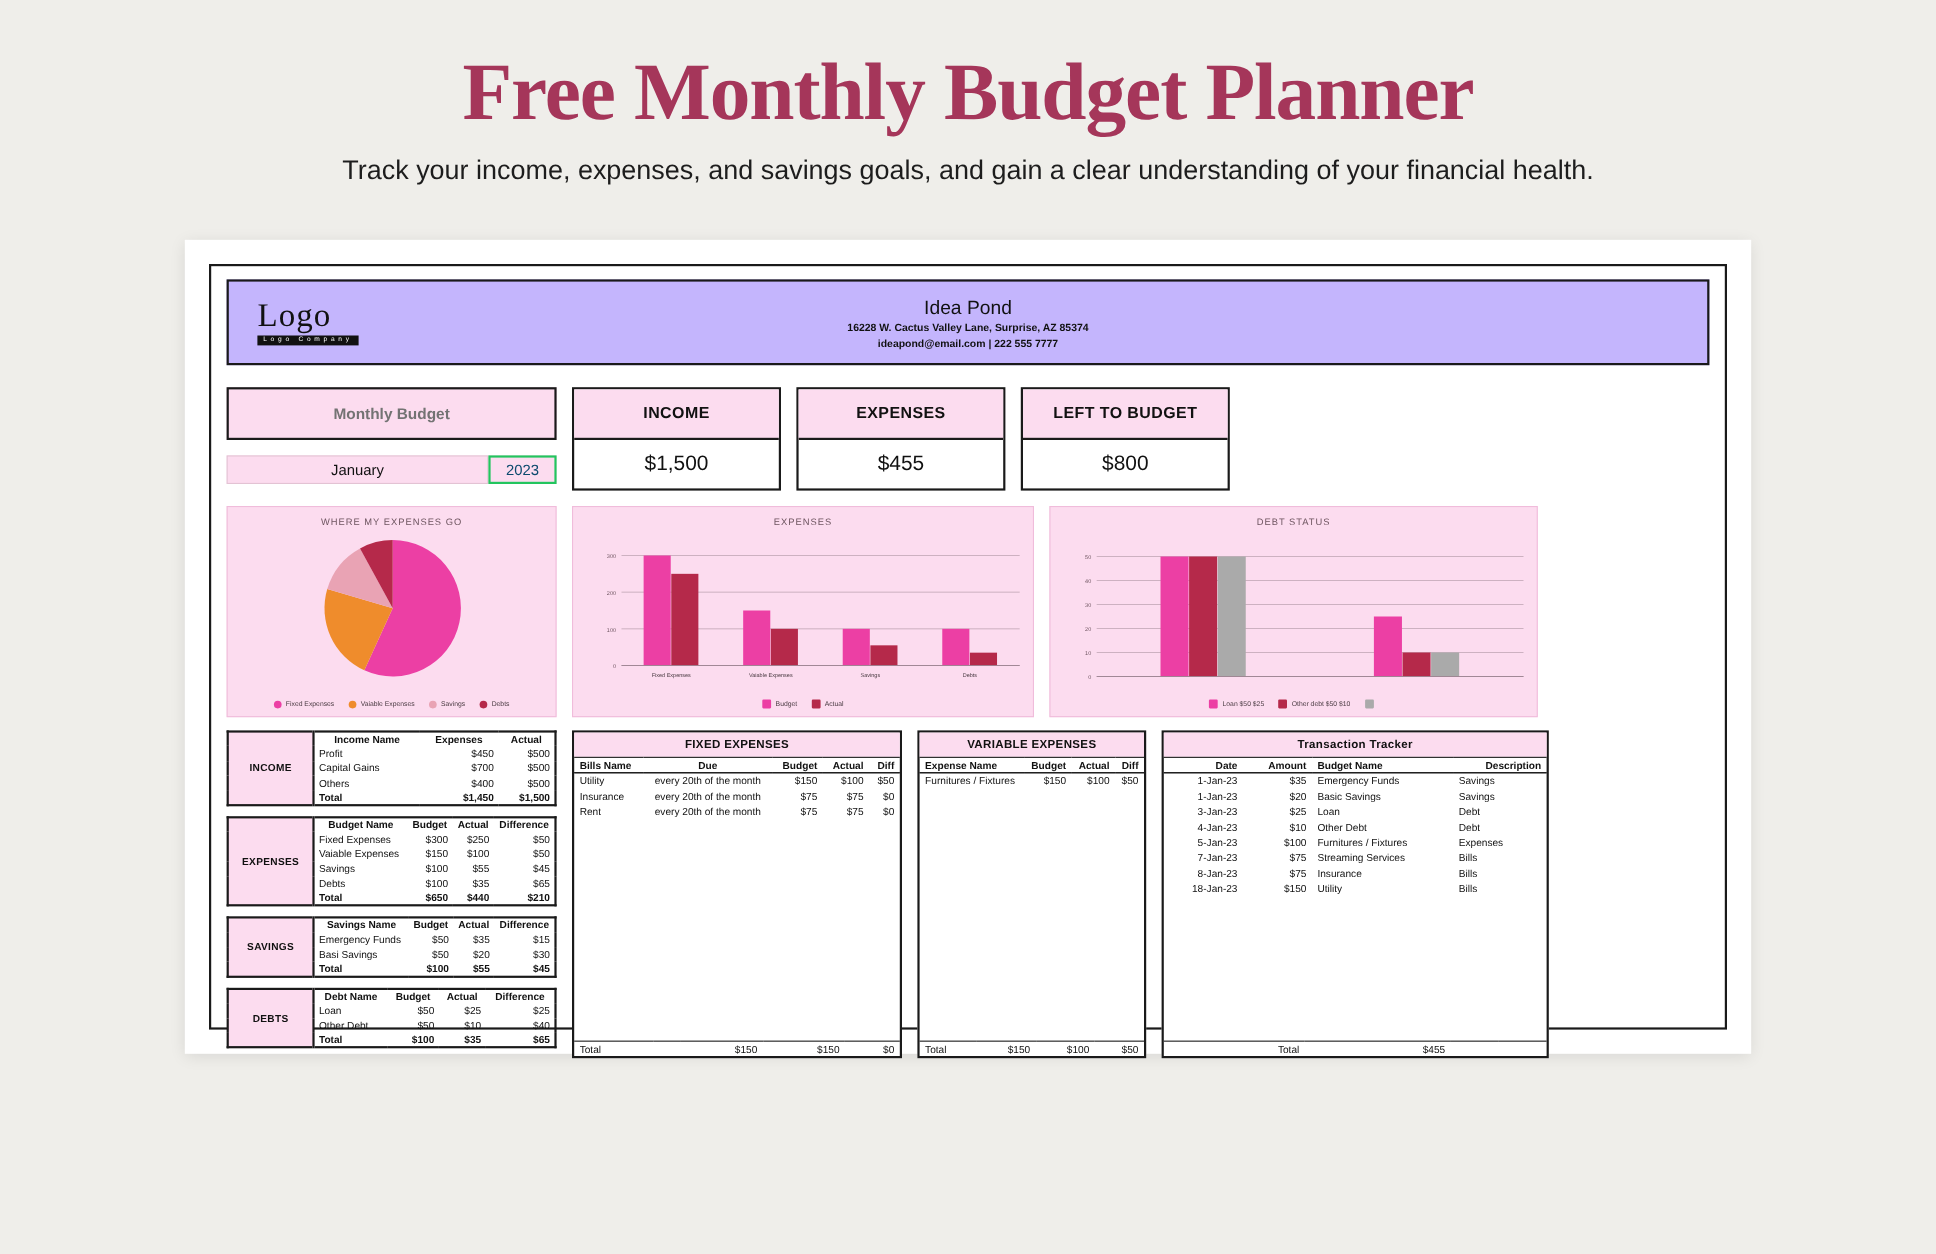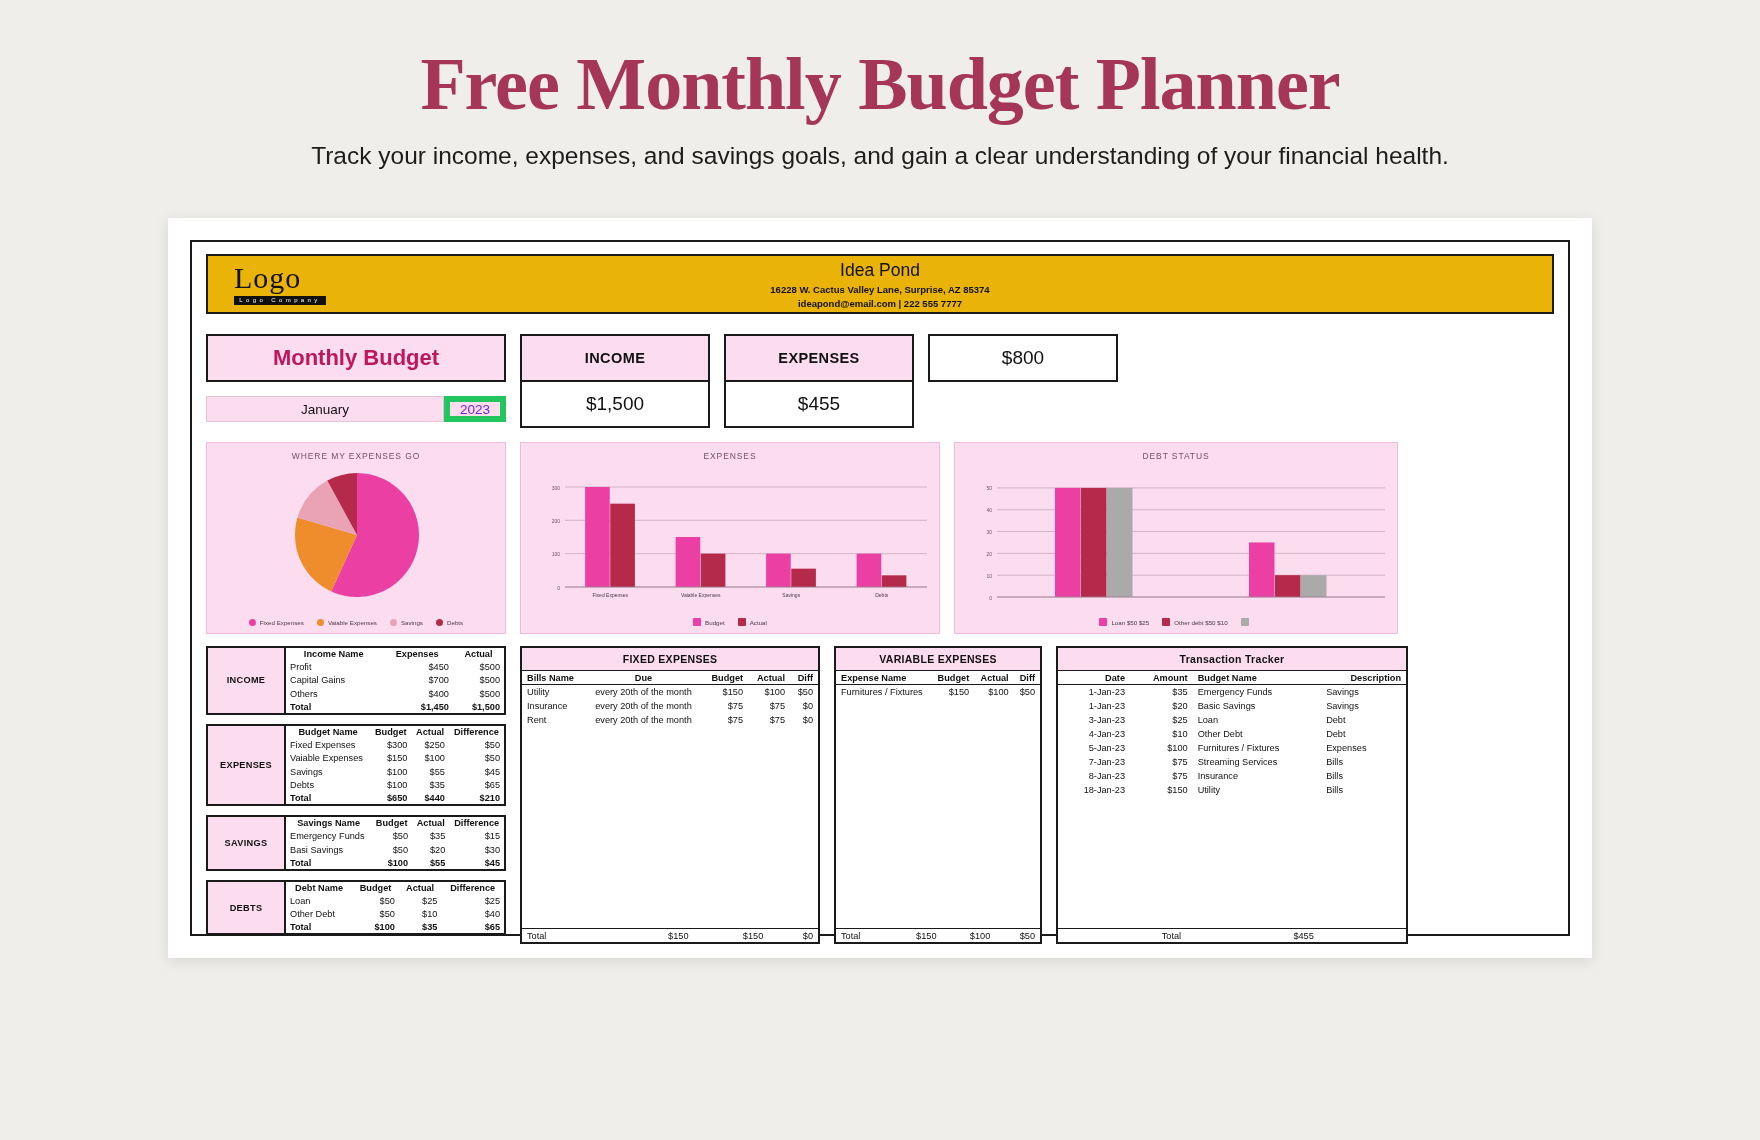--- a/index.html
+++ b/index.html
@@ -37,22 +37,22 @@
   .sheet {
     width: 100%; height: 100%;
     border: 2px solid #1a1a1a;
     background: #fff;
     padding: 12px 14px 14px 14px;
     position: relative;
   }
   
   .hdr {
     border: 2px solid #1a1a1a;
-    background: #eab308;
-    height: 60px;
+    background: #c4b5fd;
+    height: 78px;
     display: flex; align-items: center;
     position: relative;
   }
   .logo-box { padding-left: 26px; }
   .logo-word {
     font-family: "Liberation Serif", serif;
     font-size: 30px; color: #111; letter-spacing: 1px; line-height: 1;
   }
   .logo-bar {
     background: #111; color: #fff;
@@ -65,32 +65,32 @@
     text-align: center;
   }
   .co-name { font-size: 17.5px; color: #111; }
   .co-line { font-size: 9.5px; color: #111; font-weight: 700; margin-top: 3px; }
   
   .row-top { display: flex; gap: 14px; margin-top: 20px; align-items: flex-start; }
   .mb-col { width: 300px; }
   .mb-title {
     border: 2px solid #1a1a1a; background: #fcdcef;
     height: 48px; display: flex; align-items: center; justify-content: center;
-    font-size: 22px; font-weight: 700; color: #be185d;
+    font-size: 14px; font-weight: 700; color: #737373;
   }
   .mb-sel { display: flex; margin-top: 14px; align-items: flex-end; }
   .sel-month {
     flex: 1; background: #fcdcef; border: 1px solid #e3c3d4;
     height: 26px; display: flex; align-items: center; justify-content: center;
     font-size: 13.5px; color: #111;
   }
   .sel-year {
-    width: 62px; background: #fcdcef; border: 6px solid #22c55e;
+    width: 62px; background: #fcdcef; border: 2px solid #22c55e;
     height: 26px; display: flex; align-items: center; justify-content: center;
-    font-size: 13.5px; color: #6d28d9;
+    font-size: 13.5px; color: #0c4a6e;
   }
   .kpi { width: 190px; border: 2px solid #1a1a1a; background: #fff; }
   .kpi-head {
     background: #fcdcef; border-bottom: 2px solid #1a1a1a;
     height: 46px; display: flex; align-items: center; justify-content: center;
     font-size: 14.5px; font-weight: 700; letter-spacing: .4px; color: #111;
   }
   .kpi-val {
     height: 44px; display: flex; align-items: center; justify-content: center;
     font-size: 19px; color: #111;
@@ -173,20 +173,21 @@
     </div>
     <div class="kpi">
       <div class="kpi-head">INCOME</div>
       <div class="kpi-val">$1,500</div>
     </div>
     <div class="kpi">
       <div class="kpi-head">EXPENSES</div>
       <div class="kpi-val">$455</div>
     </div>
     <div class="kpi">
+      <div class="kpi-head">LEFT TO BUDGET</div>
       <div class="kpi-val">$800</div>
     </div>
   </div>
 
   <div class="row-charts">
 
     <div class="panel pie-panel">
       <div class="panel-title">WHERE MY EXPENSES GO</div>
       <svg width="300" height="150" viewBox="0 0 300 150">
         <g id="pie-slices" transform="translate(150,74)">

